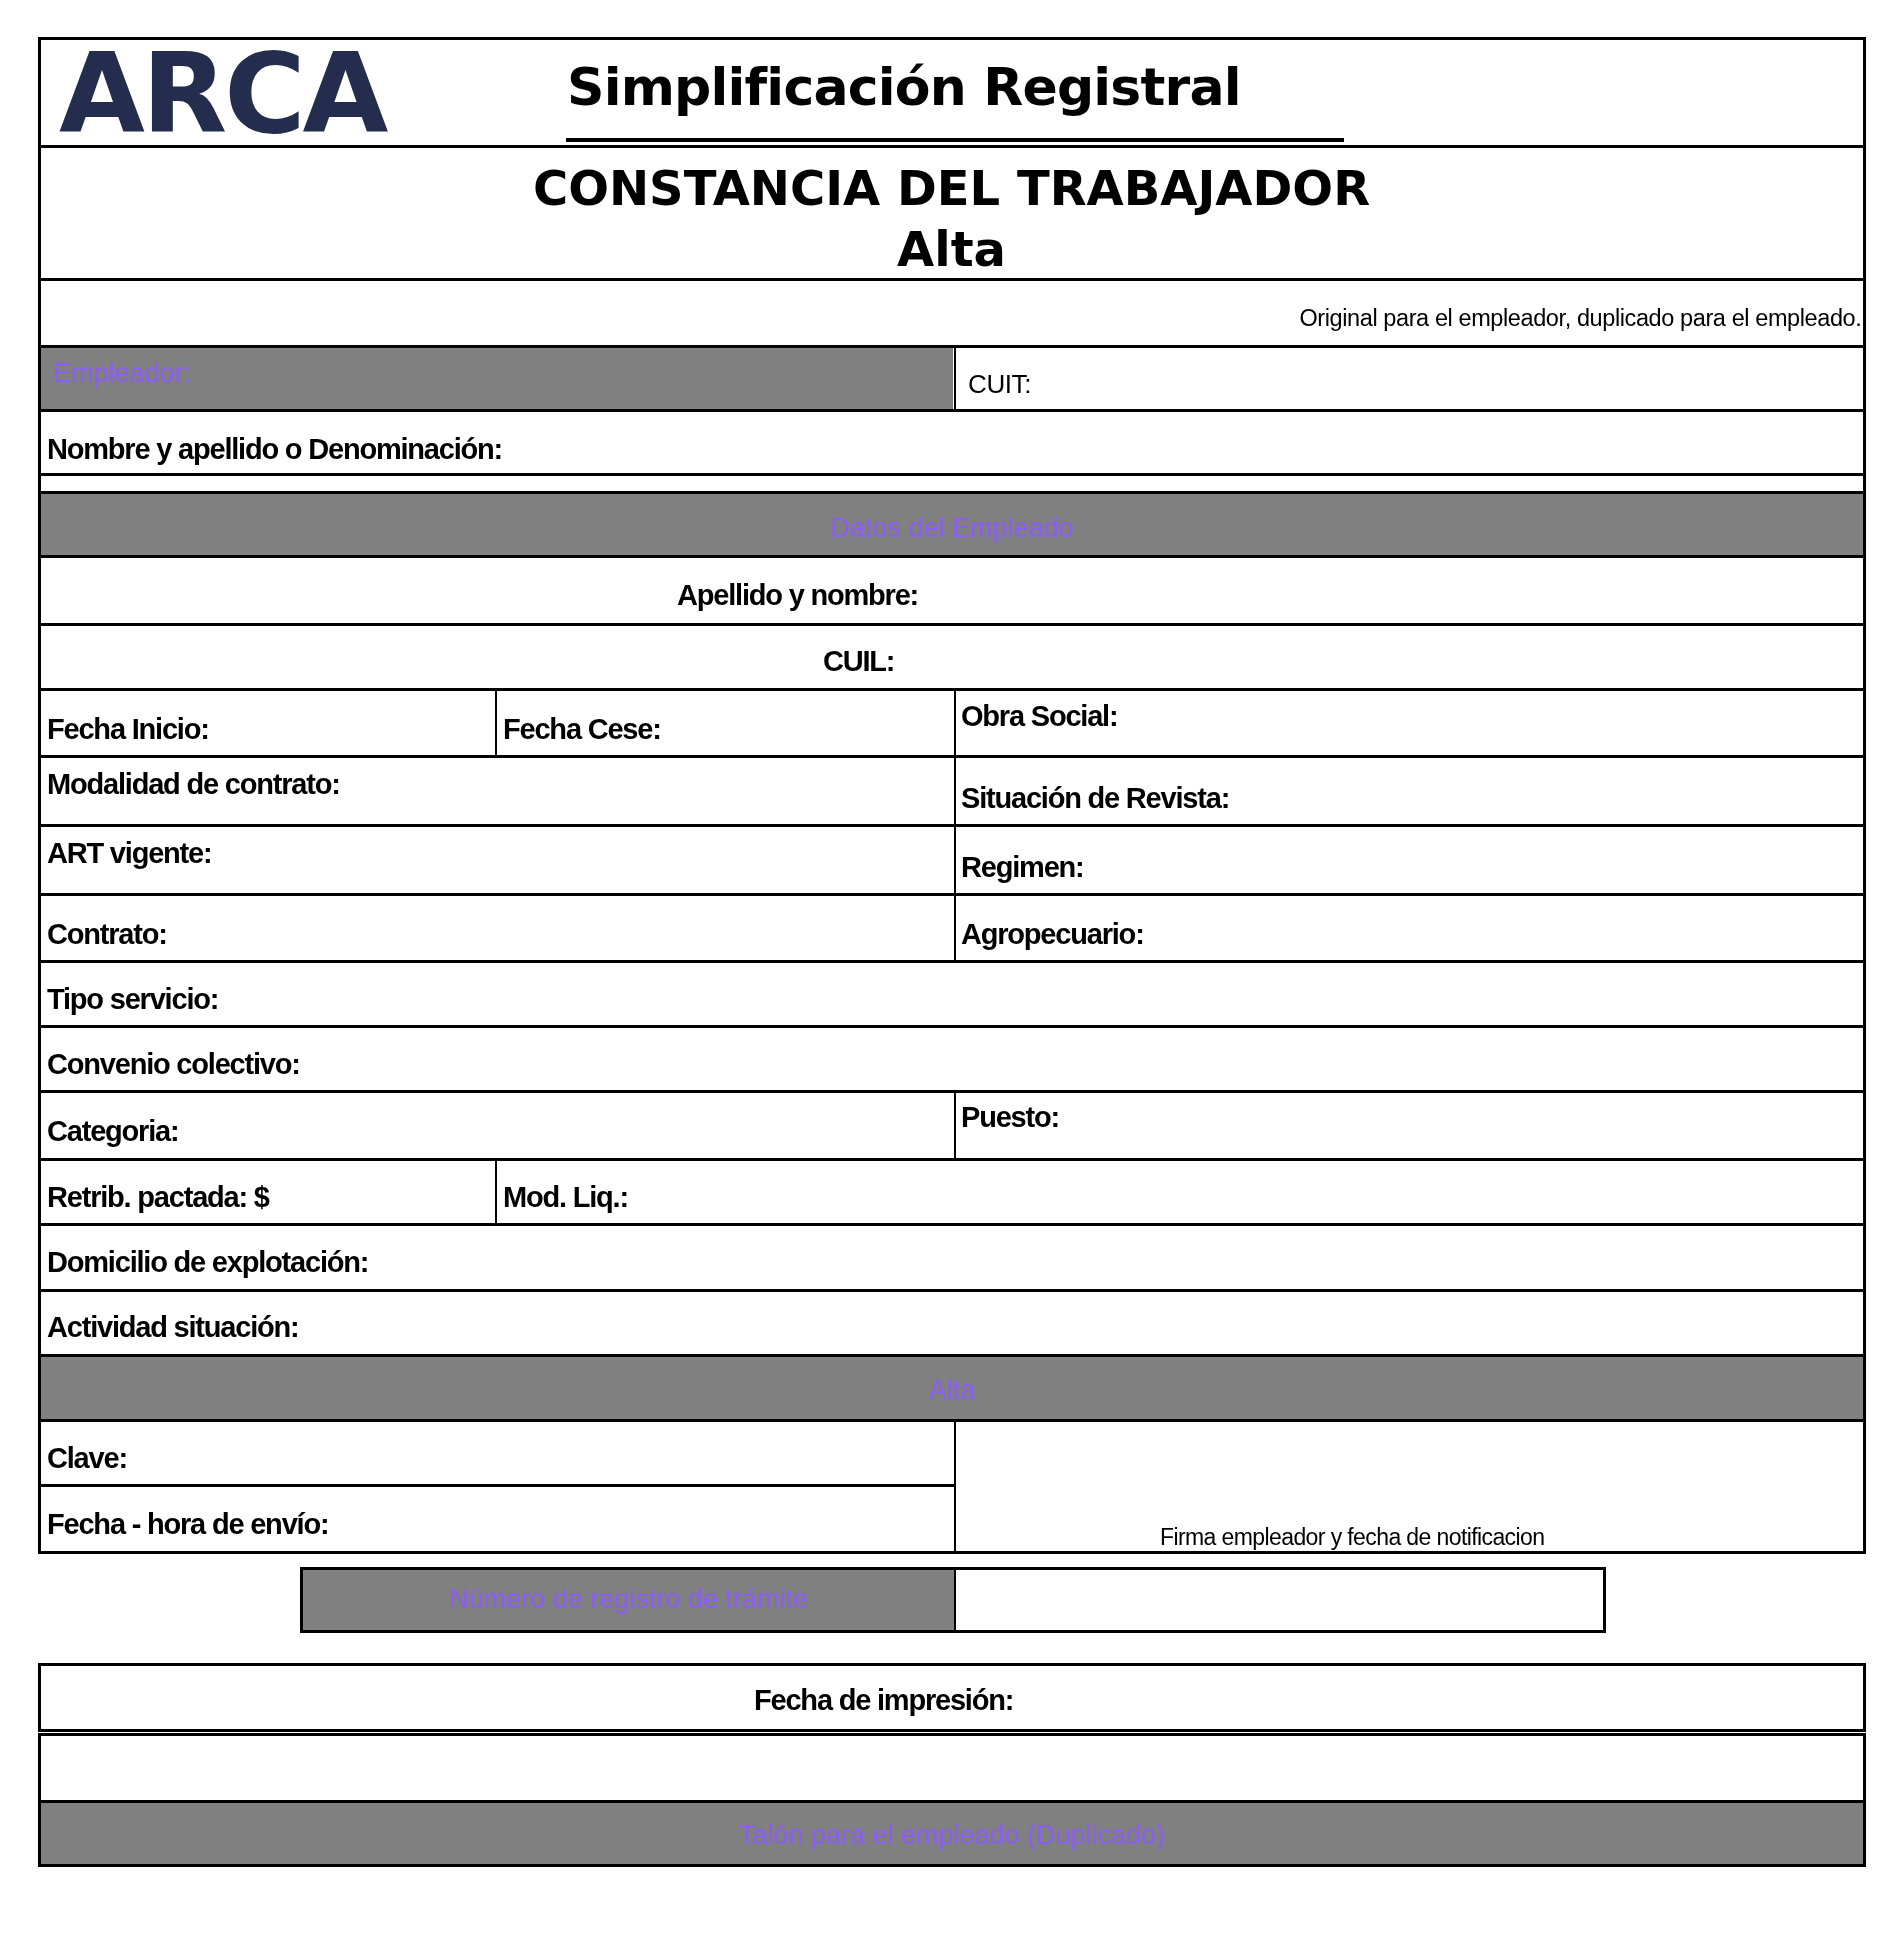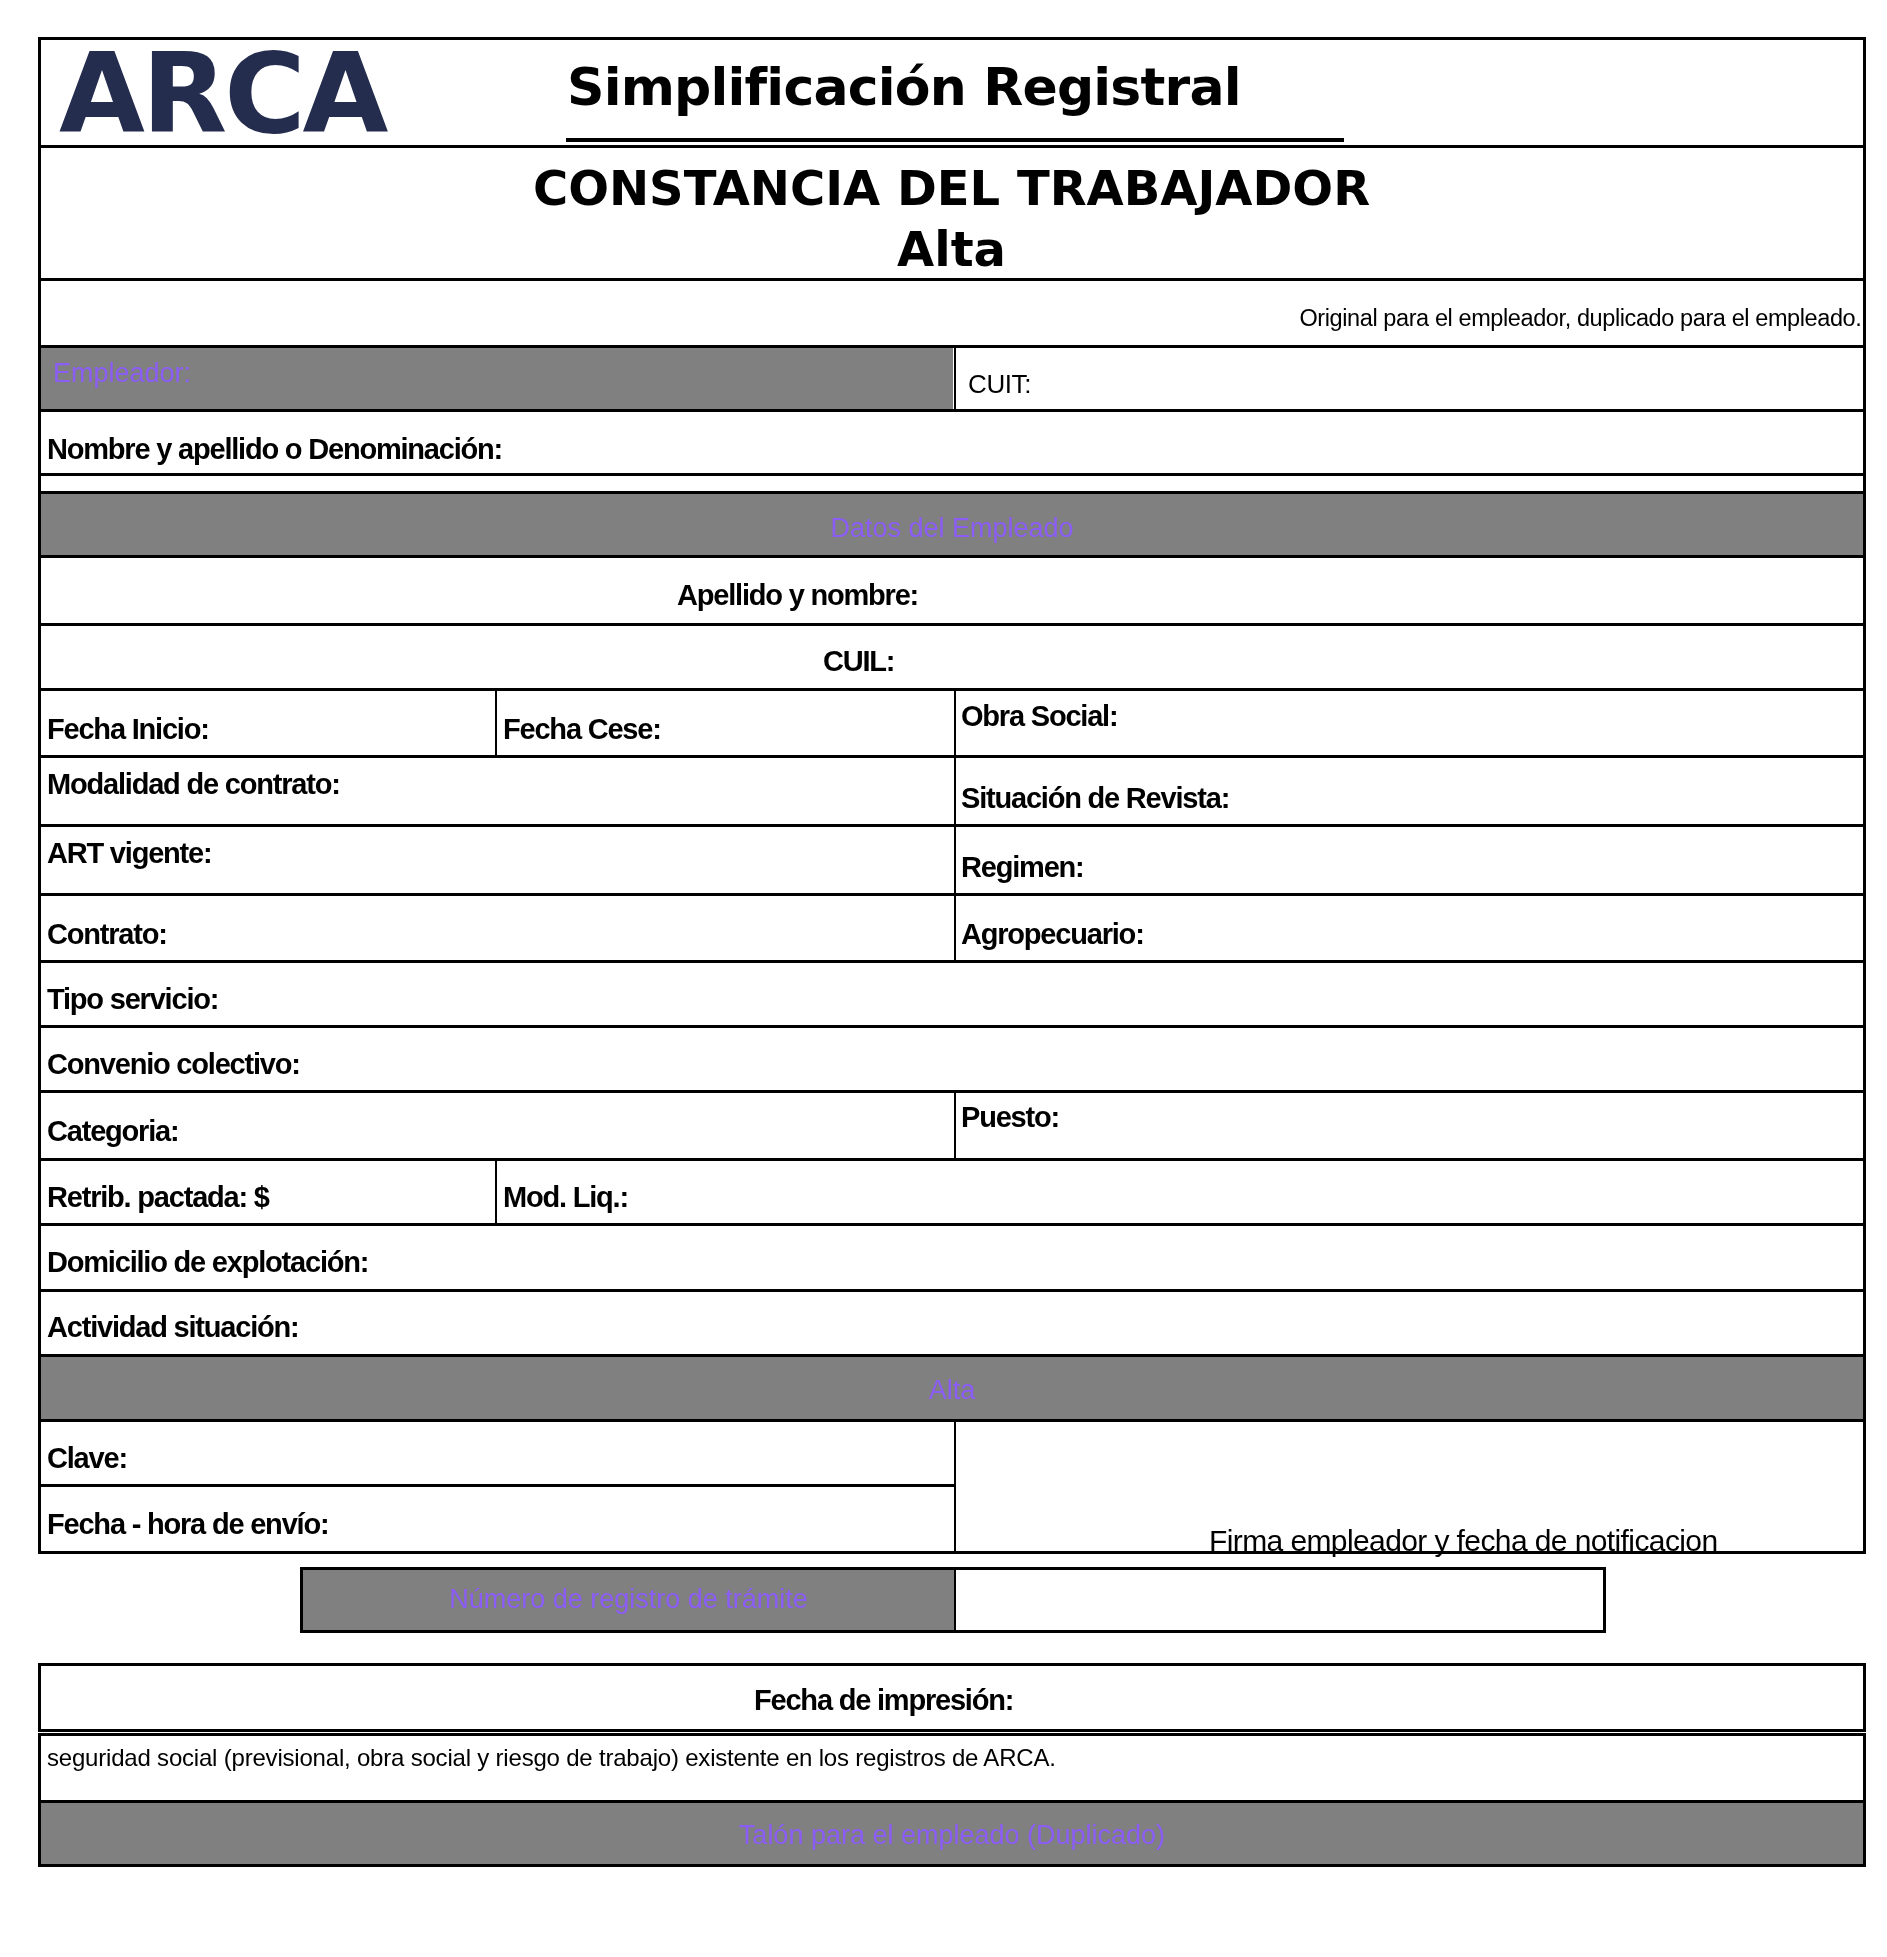--- a/index.html
+++ b/index.html
@@ -101,31 +101,30 @@
 <div class="hline" style="left:38px; top:1354px; width:1828px;"></div>
 
 <div class="abs gray" style="left:41px; top:1357px; width:1822px; height:62px;"></div>
 <div class="hdr" style="left:41px; width:1822px; top:1375px;">Alta</div>
 <div class="hline" style="left:38px; top:1419px; width:1828px;"></div>
 
 <div class="lbl" style="left:47px; top:1442px;">Clave:</div>
 <div class="hline" style="left:38px; top:1484px; width:917px;"></div>
 <div class="lbl" style="left:47px; top:1508px;">Fecha - hora de envío:</div>
 <div class="vline" style="left:954px; top:1421px; height:131px;"></div>
-<div class="note" style="left:1209px; top:1524px; font-size:30px; letter-spacing:-0.6px;">Firma empleador y fecha de notificacion</div>
+<div class="note" style="left:1160px; top:1524px; font-size:23px; letter-spacing:-0.6px;">Firma empleador y fecha de notificacion</div>
 
 <div class="abs" style="left:300px; top:1567px; width:1306px; height:66px; border:3.1px solid #000;"></div>
 <div class="abs gray" style="left:303px; top:1570px; width:651px; height:60px;"></div>
 <div class="hdr" style="left:303px; width:651px; top:1584px;">Número de registro de trámite</div>
 <div class="vline" style="left:954px; top:1567px; height:66px;"></div>
 <div class="abs" style="left:958px; top:1572px; width:641px; height:55px;"></div>
 
 <div class="abs frame" style="left:38px; top:1663px; width:1828px; height:69px;"></div>
 <div class="lbl" style="left:754px; top:1684px;">Fecha de impresión:</div>
 
 <div class="abs frame" style="left:38px; top:1733px; width:1828px; height:134px;"></div>
 <div class="para">
-  <div>seguridad social (previsional, obra social y riesgo de trabajo) existente en los registros de ARCA.</div>
 </div>
 <div class="hline" style="left:38px; top:1800px; width:1828px;"></div>
 <div class="abs gray" style="left:41px; top:1803px; width:1822px; height:61px;"></div>
 <div class="hdr" style="left:41px; width:1822px; top:1820px;">Talón para el empleado (Duplicado)</div>
 
 
 </body></html>

